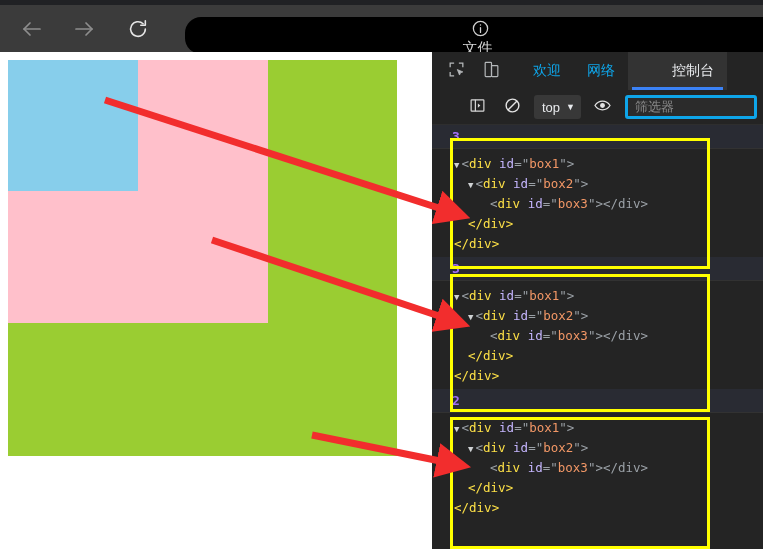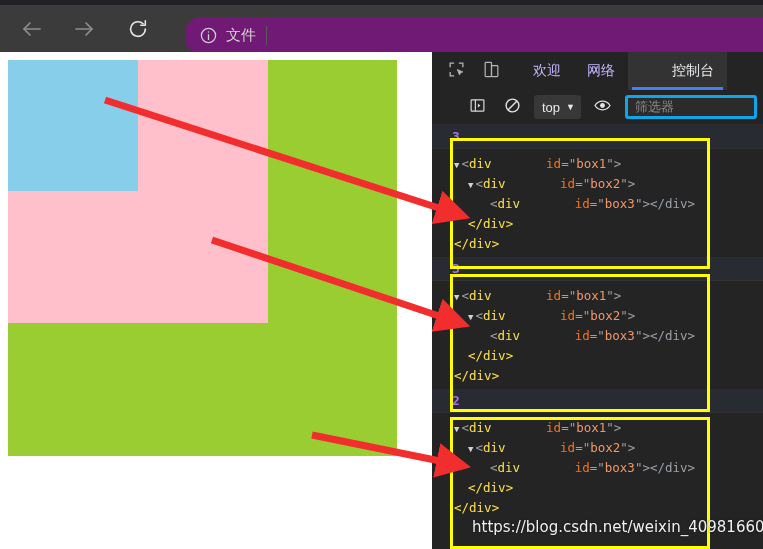--- a/index.html
+++ b/index.html
@@ -43,25 +43,26 @@
   }
   .nav-btn svg { display: block; }
   .nav-btn.back  { margin-left: 12px; }
   .nav-btn.fwd   { margin-left: 12px; }
   .nav-btn.reload{ margin-left: 14px; }
 
   .omnibox {
     position: absolute;
     left: 185px; top: 12px;
     width: 578px; height: 37px;
-    background: #701a75;
+    background: #000000;
     border-radius: 16px 0 0 16px;
     display: flex;
     align-items: center;
     overflow: hidden;
+    flex-direction: column;
   }
 
   .info-icon {
     width: 22px; height: 22px;
     margin-left: 12px;
     flex: 0 0 auto;
     display: flex; align-items: center; justify-content: center;
   }
 
   .omni-scheme {
@@ -141,21 +142,21 @@
     display: flex; align-items: center; justify-content: center;
     flex: 0 0 auto;
   }
   .dt-icon-btn.inspect { margin-left: 9px; }
   .dt-icon-btn.device  { margin-left: 5px; }
 
   .dt-tab {
     height: 38px;
     padding: 0 13px;
     display: flex; align-items: center; justify-content: center;
-    color: #c4b5fd;
+    color: #0ea5e9;
     font-size: 14px;
     white-space: nowrap;
     position: relative;
     font-family: "DejaVu Sans", sans-serif;
   }
   .dt-tab.first { margin-left: 14px; }
   .dt-tab.active {
     background: #333333;
     color: #e8eaed;
     padding-left: 44px;
@@ -274,21 +275,21 @@
   .code-line .ind2 { padding-left: 36px; }
   .code-line .ind3 { padding-left: 58px; }
 
   .tri {
     color: #cfd2d4;
     font-size: 9px;
     margin-right: 2px;
   }
   .punc { color: #9aa0a6; }
   .tag  { color: #fde047; }
-  .attr { color: #f97316; margin-left: 47px; }
+  .attr { color: #c4b5fd; }
   .val  { color: #f29766; }
 
   
   .hl-box {
     position: absolute;
     border: 3px solid #ffff00;
     pointer-events: none;
   }
 
   
@@ -515,15 +516,14 @@
         <path d="M0,0 L5,2.5 L0,5 z" fill="#f22d2d"></path>
       </marker>
     </defs>
     <g id="arrow-group">
         <line x1="105" y1="100" x2="445" y2="210" stroke="#f22d2d" stroke-width="7" marker-end="url(#ah)"></line>
         <line x1="212" y1="240" x2="445" y2="318" stroke="#f22d2d" stroke-width="7" marker-end="url(#ah)"></line>
         <line x1="312" y1="435" x2="445" y2="462" stroke="#f22d2d" stroke-width="7" marker-end="url(#ah)"></line>
       </g>
   </svg>
 
-  <div class="watermark">https://blog.csdn.net/weixin_40981660</div>
 
 </div>
 
 </body></html>

